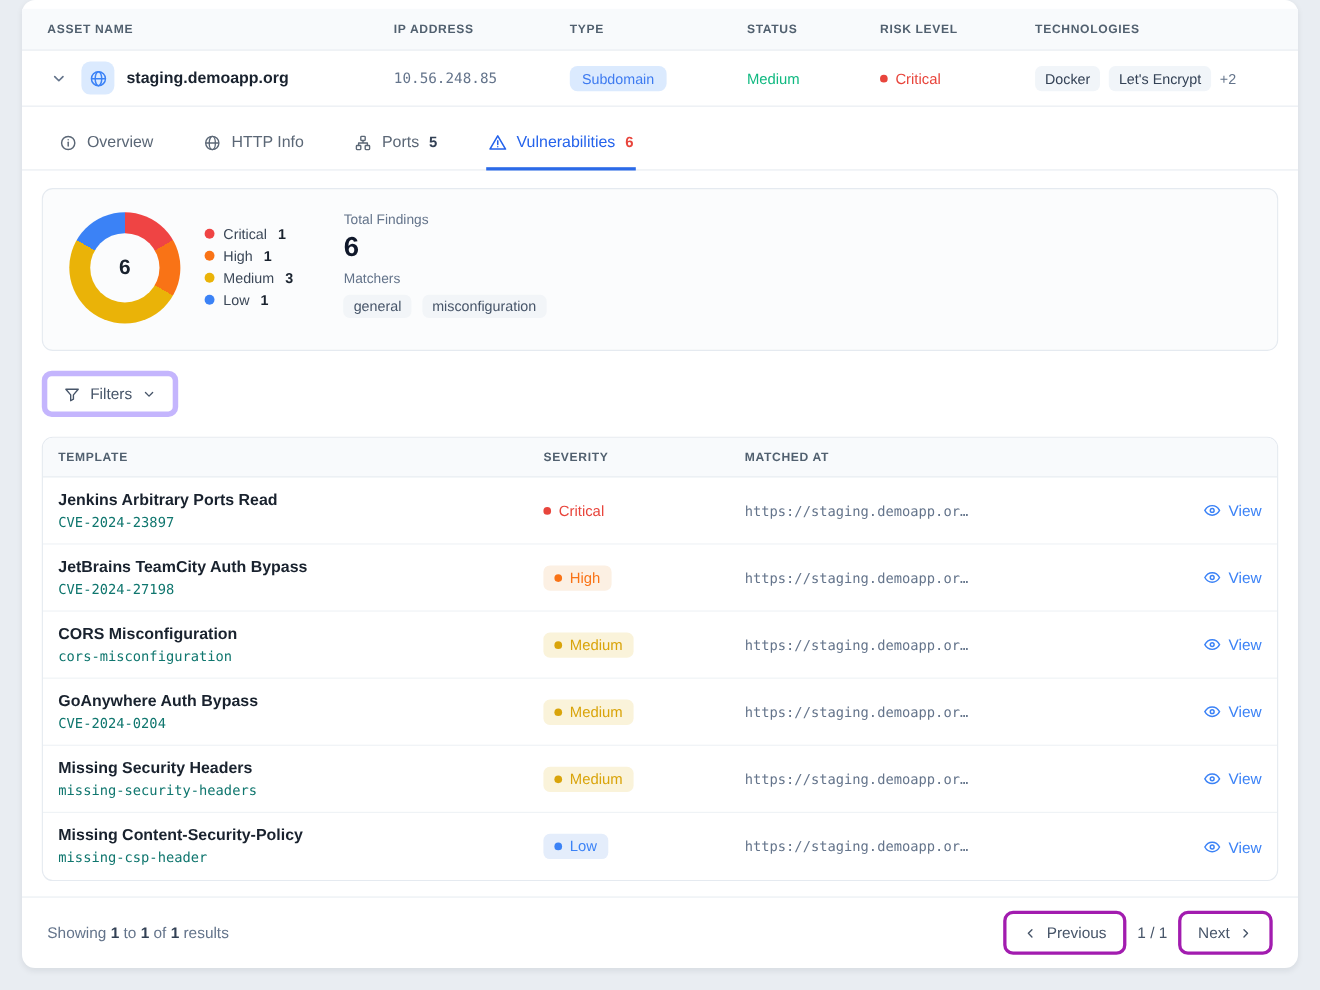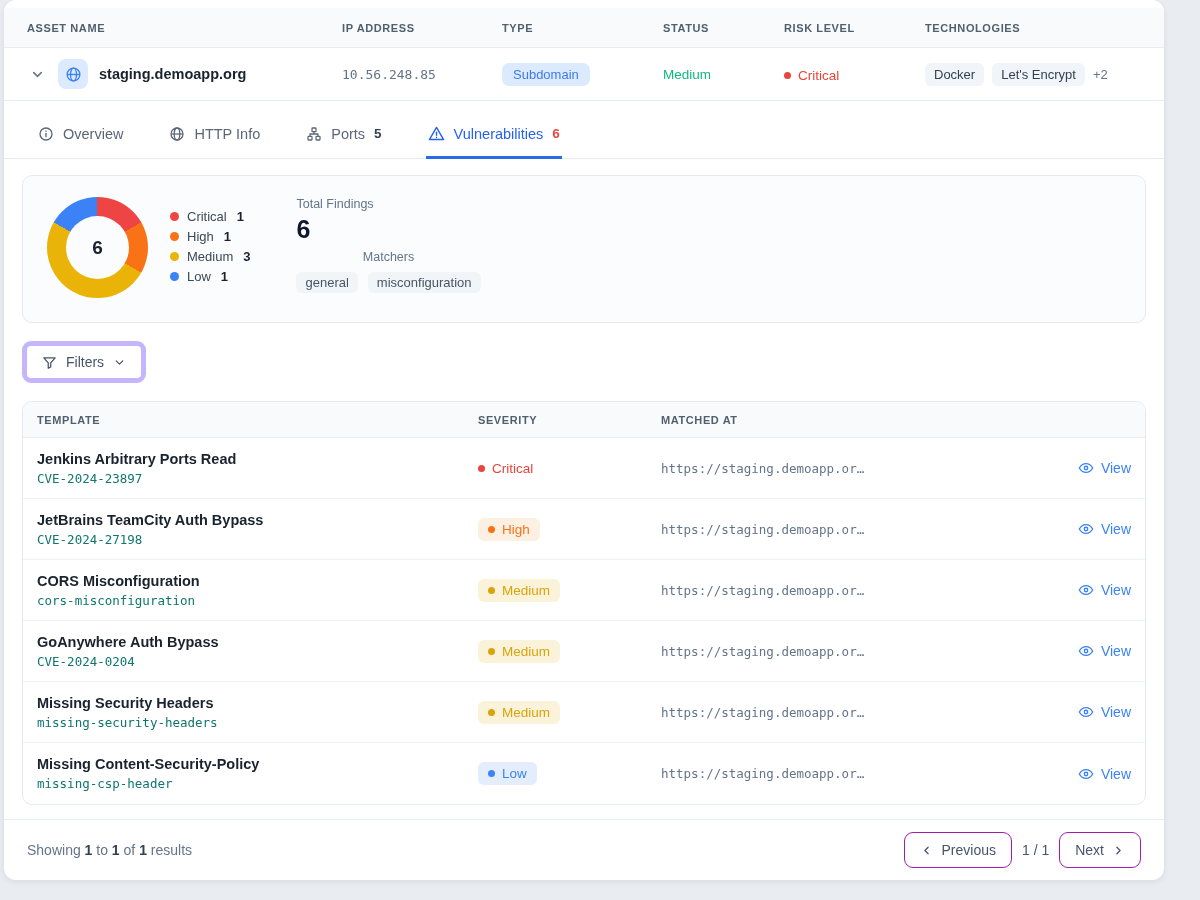--- a/index.html
+++ b/index.html
@@ -7,21 +7,21 @@
   body {
     background:#e9edf2;
     font-family:"Liberation Sans", sans-serif;
     color:#1e293b;
     position:relative;
     overflow:hidden;
   }
   .mono { font-family:"DejaVu Sans Mono", monospace; }
 
   .card {
-    position:absolute; left:4px; top:0; width:1160px; height:880px;
+    position:absolute; left:20px; top:0; width:1160px; height:880px;
     background:#fff; border-radius:12px;
     box-shadow:0 2px 6px rgba(16,24,40,.08);
     display:flex; flex-direction:column;
     padding-top:8px;
   }
 
   
   .asset-grid { display:grid; grid-template-columns:315px 160px 161px 121px 141px 1fr; align-items:center; padding-left:23px; padding-right:16px; }
   .asset-head { background:#f8fafc; height:47px; border-bottom:1px solid #e7ecf1; }
   .col-head { font-size:11px; font-weight:700; letter-spacing:.6px; color:#51606f; text-transform:uppercase; }
@@ -53,21 +53,21 @@
   .summary-card { border:1px solid #e5eaf0; background:#fbfcfd; border-radius:10px; padding:21px 24px; display:flex; align-items:flex-start; min-height:148px; }
   .donut { width:101px; height:101px; border-radius:50%; display:flex; align-items:center; justify-content:center; }
   .donut-hole { width:63px; height:63px; border-radius:50%; background:#fbfcfd; display:flex; align-items:center; justify-content:center; font-size:19px; font-weight:700; color:#19222e; }
   .legend { margin-left:22px; margin-top:12px; display:flex; flex-direction:column; gap:5px; }
   .legend-row { display:flex; align-items:center; gap:8px; font-size:13px; color:#3c4858; }
   .legend-dot { width:9px; height:9px; border-radius:50%; }
   .legend-count { font-weight:700; color:#19222e; margin-left:2px; }
   .summary-detail { margin-left:46px; }
   .muted-label { font-size:12.5px; color:#64748b; }
   .total-num { font-size:25px; font-weight:700; color:#0f172a; margin-top:4px; }
-  .matchers-label { margin-top:6px;text-align:center; }
+  .matchers-label { margin-top:6px; }
   .matcher-chips { display:flex; gap:10px; margin-top:8px; }
   .matcher-chip { background:#f2f5f8; color:#475569; font-size:13px; padding:3px 9px; border-radius:6px; }
 
   .filters-btn { margin-top:18px; display:inline-flex; align-items:center; gap:9px; border:5px solid #c4b5fd; background:#fff; border-radius:9px; padding:8px 15px; font-size:14px; color:#475569; cursor:pointer; }
 
   
   .ftable { margin-top:18px; border:1px solid #e5eaf0; border-radius:10px; overflow:hidden; background:#fff; }
   .frow { display:grid; grid-template-columns:441px 183px 1fr 96px; align-items:center; padding:0 14px; }
   .fhead { background:#f8fafc; height:36px; border-bottom:1px solid #e7ecf1; }
   .fbody { min-height:61px; border-bottom:1px solid #eef2f6; padding-top:10px; padding-bottom:10px; }
@@ -80,21 +80,21 @@
   .sev-medium { color:#d9a40a; background:#faf3da; }
   .sev-low { color:#3b82f6; background:#e4edfb; }
   .matched { font-size:12.5px; color:#64748b; }
   .view-link { display:inline-flex; align-items:center; gap:7px; color:#3b82f6; font-size:14px; cursor:pointer; justify-self:end; }
 
   
   .footer { border-top:1px solid #e8edf2; margin-top:14px; padding:12px 23px 12px; display:flex; align-items:center; justify-content:space-between; }
   .showing { font-size:14px; color:#64748b; }
   .showing b { color:#334155; font-weight:700; }
   .pager { display:flex; align-items:center; gap:10px; }
-  .page-btn { display:inline-flex; align-items:center; gap:8px; border:1px solid #a21caf; background:#fff; border-radius:9px; padding:9px 15px; font-size:14px; color:#475569; cursor:pointer; }
+  .page-btn { display:inline-flex; align-items:center; gap:8px; border:3px solid #a21caf; background:#fff; border-radius:9px; padding:9px 15px; font-size:14px; color:#475569; cursor:pointer; }
   .page-info { font-size:14px; color:#475569; }
 </style>
 </head>
 <body>
 
 <div class="card">
 
   <div class="asset-grid asset-head">
     <div class="col-head">Asset Name</div>
     <div class="col-head">IP Address</div>

